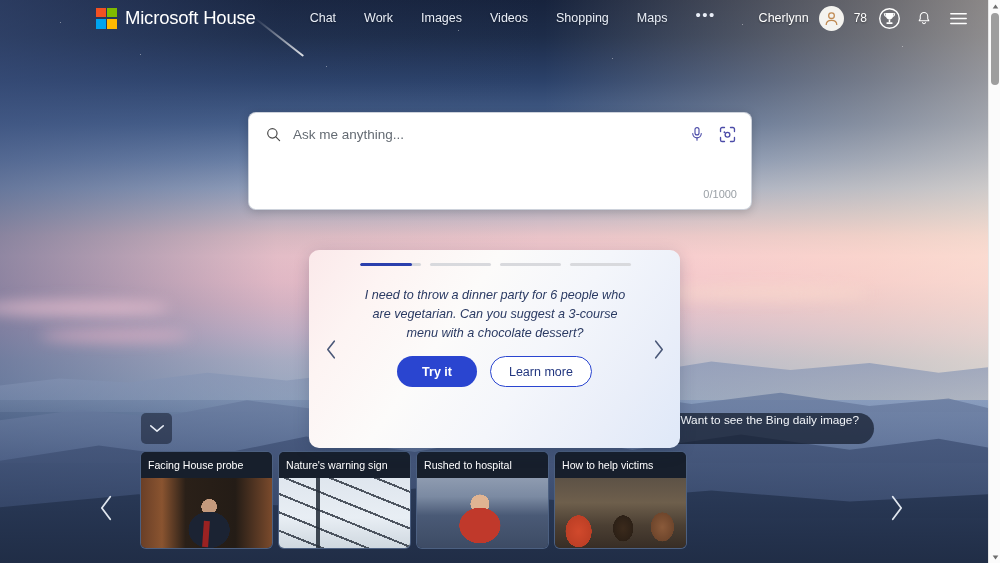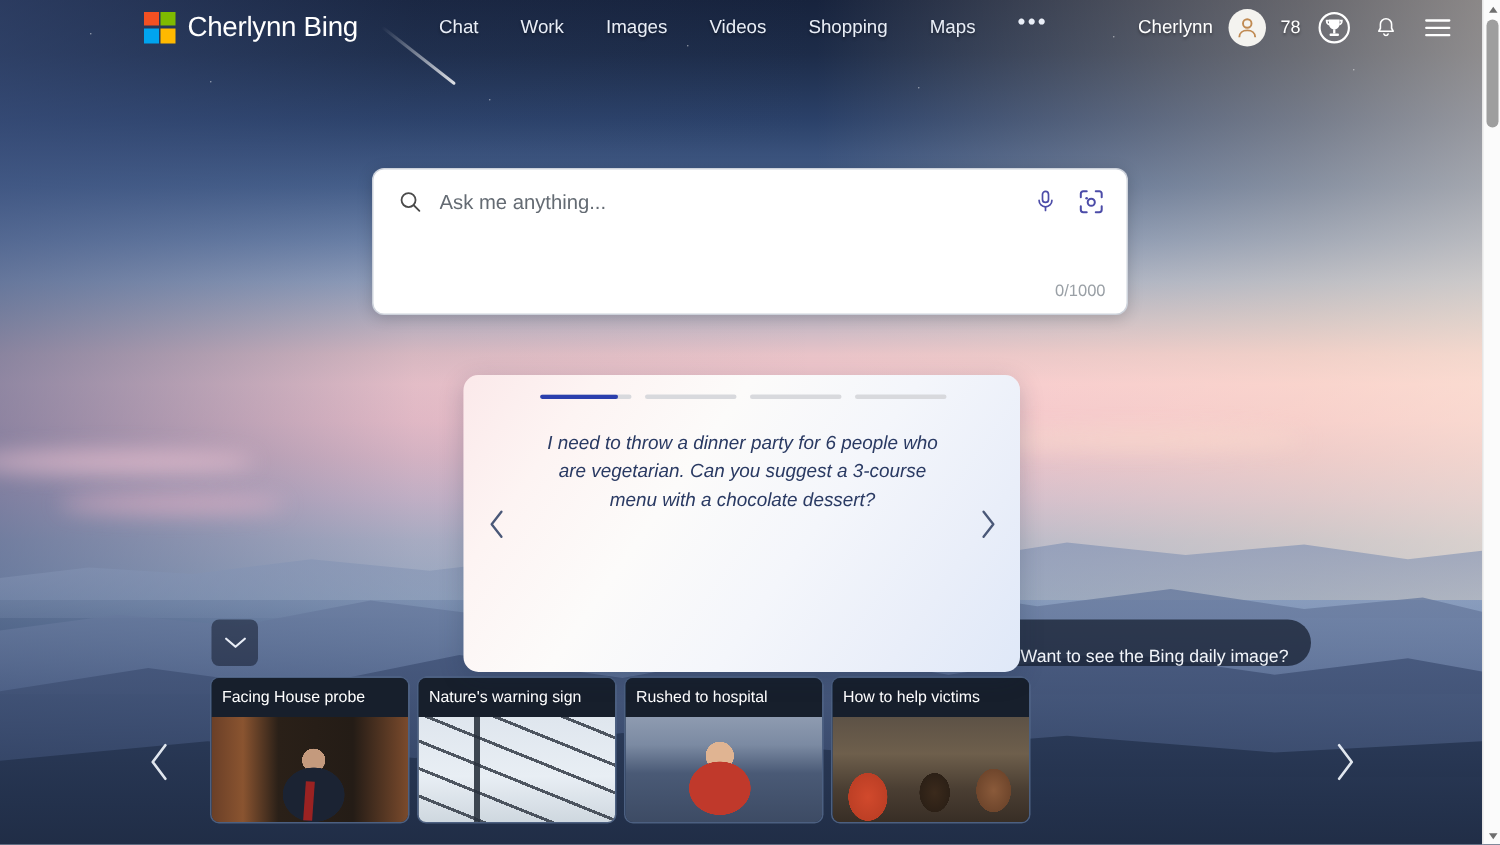--- a/index.html
+++ b/index.html
@@ -350,21 +350,21 @@
   }
 
   
   #daily-pill {
     position: absolute;
     right: 126px; top: 413px;
     height: 31px;
     background: rgba(20,28,45,0.72);
     border-radius: 16px;
     display: flex;
-    align-items: flex-end;
+    align-items: flex-start;
     padding: 0 15px 0 12px;
     gap: 7px;
     cursor: pointer;
     z-index: 14;
   }
   #daily-pill span {
     color: #f2f5fa;
     font-size: 11.8px;
     white-space: nowrap;
   }
@@ -526,21 +526,21 @@
 
   <div id="topnav">
 
     <div class="ms-logo-group">
       <div class="ms-squares">
         <i style="background:#f25022"></i>
           <i style="background:#7fba00"></i>
         <i style="background:#00a4ef"></i>
           <i style="background:#ffb900"></i>
       </div>
-      <div class="ms-logo-text">Cherlynn Bing</div>
+      <div class="ms-logo-text">Microsoft House</div>
     </div>
 
     <div id="nav-links">
       <a class="nav-link">Chat</a>
       <a class="nav-link">Work</a>
       <a class="nav-link">Images</a>
       <a class="nav-link">Videos</a>
       <a class="nav-link">Shopping</a>
       <a class="nav-link">Maps</a>
       <div class="nav-more">•••</div>
@@ -636,20 +636,24 @@
     </div>
 
     <div id="suggest-text">I need to throw a dinner party for 6 people who are vegetarian. Can you suggest a 3-course menu with a chocolate dessert?</div>
 
     <div class="card-arrow right">
       <svg width="13" height="21" viewBox="0 0 14 22">
         <path d="M4 2l7 9-7 9" fill="none" stroke="#4a5878" stroke-width="1.7" stroke-linecap="round" stroke-linejoin="round"></path>
       </svg>
     </div>
 
+    <div id="suggest-actions">
+      <button class="btn-primary">Try it</button>
+      <button class="btn-outline">Learn more</button>
+    </div>
   </div>
 
   <div id="chev-down-btn">
     <svg width="16" height="11" viewBox="0 0 18 12">
       <path d="M2 3l7 6 7-6" fill="none" stroke="#e8edf6" stroke-width="1.7" stroke-linecap="round" stroke-linejoin="round"></path>
     </svg>
   </div>
 
   <div id="daily-pill">
     <svg width="13" height="16" viewBox="0 0 16 20">

